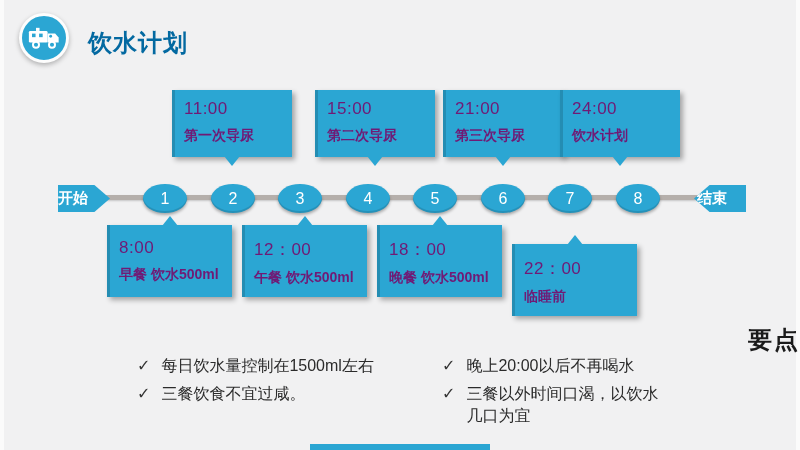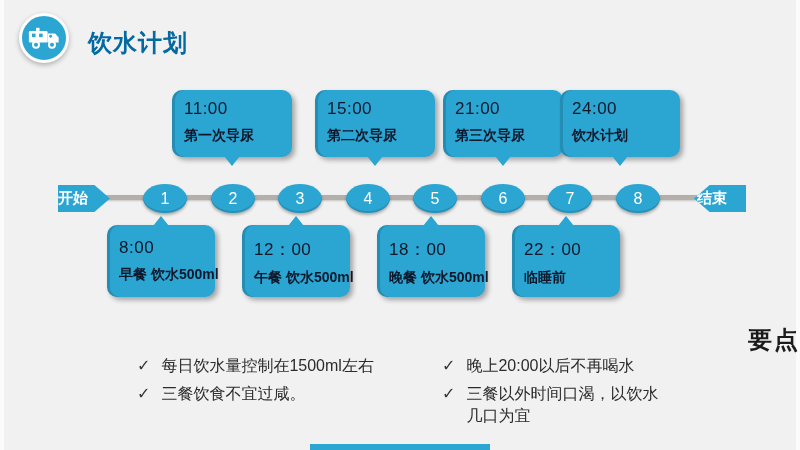--- a/index.html
+++ b/index.html
@@ -39,26 +39,26 @@
   .tl-end{left:694px;clip-path:polygon(30% 0,100% 0,100% 100%,30% 100%,0 50%);justify-content:flex-end;padding-right:19px;}
   .tl-node{
     position:absolute;top:184px;width:44px;height:29px;border-radius:50%;
     background:var(--accent-blue,#2BA6D3);
     color:#fff;font-size:16px;display:flex;align-items:center;justify-content:center;
     box-shadow:0 2px 3px rgba(0,0,0,.30), inset 0 -2px 0 rgba(0,0,0,.12);
   }
 
   
   .bubble{
-    position:absolute;background:var(--accent-blue,#2BA6D3);border-radius:10px;
-    color:#0f172a;box-sizing:border-box;padding:9px 12px;
+    position:absolute;background:var(--accent-blue,#2BA6D3);border-radius:0;
+    color:#701a75;box-sizing:border-box;padding:9px 12px;
     box-shadow:3px 3px 5px rgba(0,0,0,.32), inset 3px 0 0 rgba(0,0,0,.15);
   }
   .bubble-top{width:120px;height:67px;top:90px;}
-  .bubble-bottom{width:108px;height:72px;top:225px;padding-top:13px;}
+  .bubble-bottom{width:125px;height:72px;top:225px;padding-top:13px;}
   .bubble .time{font-size:17px;letter-spacing:.5px;}
   .bubble .event{font-size:14px;font-weight:bold;margin-top:8px;white-space:nowrap;}
   .tail{position:absolute;left:50%;margin-left:-8px;width:0;height:0;
         border-left:8px solid transparent;border-right:8px solid transparent;}
   .tail-down{bottom:-9px;border-top:10px solid var(--accent-blue,#2BA6D3);}
   .tail-up{top:-9px;border-bottom:10px solid var(--accent-blue,#2BA6D3);}
 
   
   .kp-title{
     position:absolute;left:0;top:324px;width:800px;text-align:right;
@@ -138,21 +138,21 @@
   <div class="bubble bubble-bottom" style="left:242px;">
     <div class="tail tail-up"></div>
     <div class="time">12：00</div>
     <div class="event">午餐 饮水500ml</div>
   </div>
   <div class="bubble bubble-bottom" style="left:377px;">
     <div class="tail tail-up"></div>
     <div class="time">18：00</div>
     <div class="event">晚餐 饮水500ml</div>
   </div>
-  <div class="bubble bubble-bottom" style="left:512px;">
+  <div class="bubble bubble-bottom" style="left:512px;margin-top:19px;">
     <div class="tail tail-up"></div>
     <div class="time">22：00</div>
     <div class="event">临睡前</div>
   </div>
 
   <div class="kp-title">要点</div>
 
   <div class="kp-col kp-col-left">
     <div class="kp-item">
       <span class="kp-check">✓</span>

